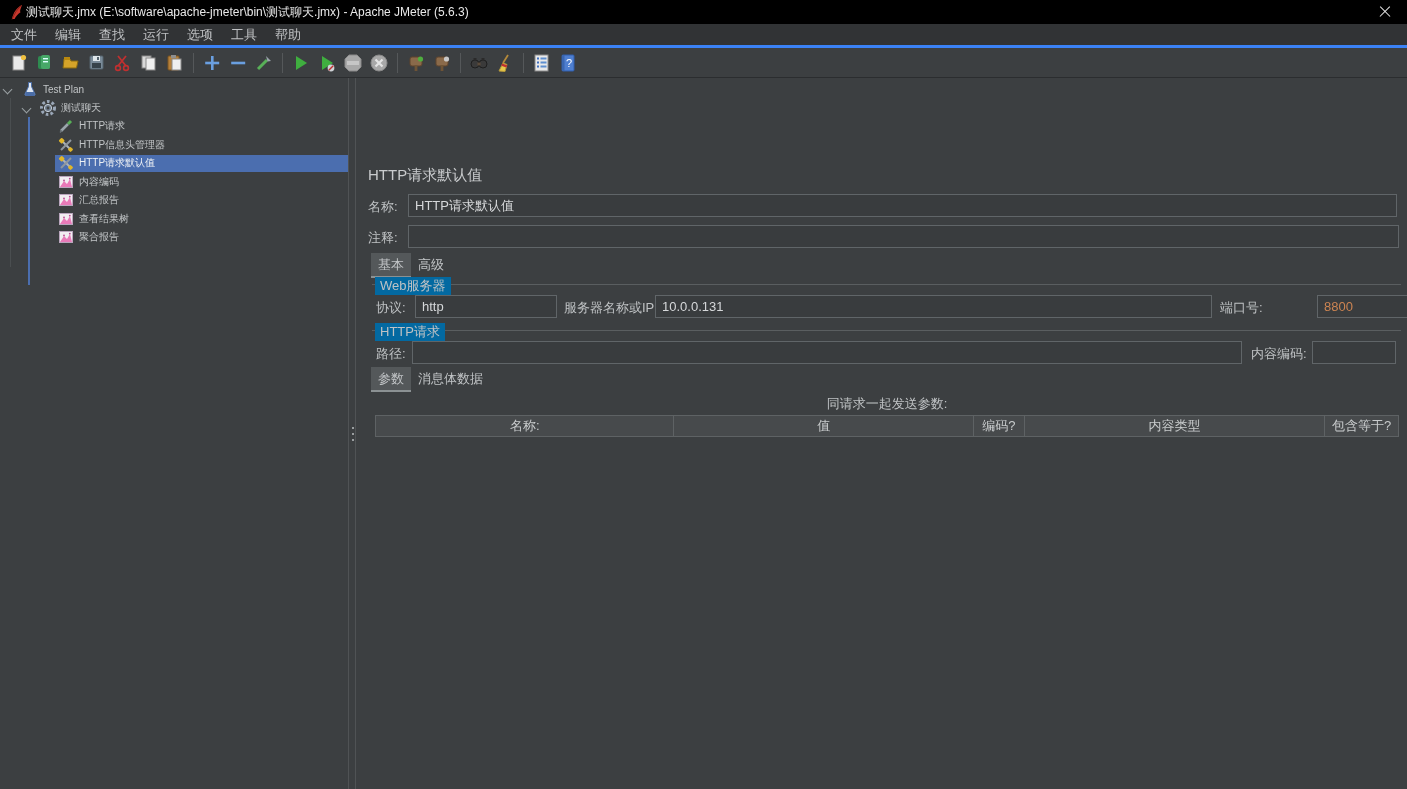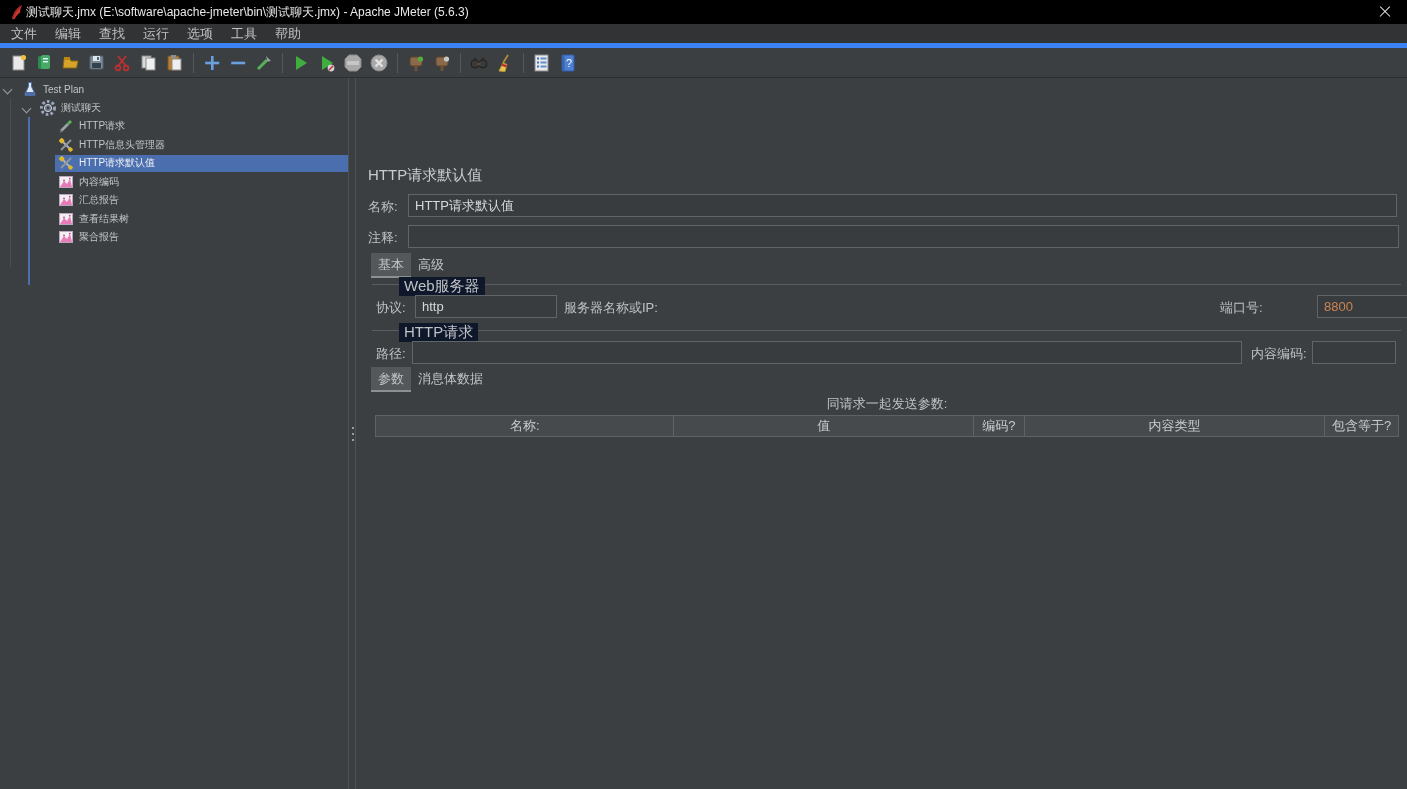--- a/index.html
+++ b/index.html
@@ -15,21 +15,21 @@
   #win-controls { position:absolute; right:0; top:0; height:24px; display:flex; }
   .win-btn { width:45px; height:24px; display:flex; align-items:center; justify-content:center; }
   .close-glyph { position:relative; width:12px; height:12px; }
   .close-glyph::before,.close-glyph::after { content:""; position:absolute; left:-1px; top:5px;
       width:14px; height:1.4px; background:#e9e9e9; }
   .close-glyph::before { transform:rotate(45deg); }
   .close-glyph::after  { transform:rotate(-45deg); }
 
   
   #menubar { position:absolute; left:0; top:24px; width:1407px; height:24px; background:#313335;
-             border-bottom:5px solid #3b82f6; display:flex; align-items:center; padding-left:2px; }
+             border-bottom:3px solid #3b82f6; display:flex; align-items:center; padding-left:2px; }
   .menu-item { color:#bfc1c3; font-size:13px; padding:0 9px; line-height:23px; cursor:default; }
 
   
   #toolbar { position:absolute; left:0; top:48px; width:1407px; height:30px; background:#3c3f41;
              border-bottom:1px solid #2b2d2f; display:flex; align-items:center; padding-left:6px; }
   .tool-btn { width:24px; height:24px; margin:0 1px; display:flex; align-items:center; justify-content:center; }
   .tool-sep { width:1px; height:20px; background:#55585a; margin:0 5px; }
 
   
   #tree-panel { position:absolute; left:0; top:78px; width:348px; height:711px; background:#3c3f41; overflow:hidden; }
@@ -66,21 +66,21 @@
   #element-title { left:12px; top:88px; font-size:15px; color:#c9cbcd; }
   .tfield { background:#393c3e; border:1px solid #606568; color:#d6d8da; font-size:13px;
             font-family:"Liberation Sans",sans-serif; padding:0 6px; outline:none; }
   .tfield.orange { color:#cc8452;margin-left:45px; }
 
   .tabs { position:absolute; display:flex; }
   .tab { font-size:13px; color:#c2c5c7; padding:3px 7px 4px 7px; cursor:default; }
   .tab.selected { background:#54585a; box-shadow:inset 0 -2px 0 #8b9193; }
 
   .group-line { position:absolute; height:1px; background:#5a5e60; }
-  .group-label { position:absolute; background:#0f172a; padding:0 5px; color:#bfc2c4; font-size:15px;margin-left:24px; }
+  .group-label { position:absolute; background:#0369a1; padding:0 5px; color:#bfc2c4; font-size:13px; }
 
   #params-caption { left:19px; top:317px; width:1024px; text-align:center; }
 
   #param-table-header { position:absolute; left:19px; top:337px; width:1024px; height:22px; display:flex;
       background:#474a4c; border:1px solid #5e6264; }
   .th-cell { height:100%; display:flex; align-items:center; justify-content:center; color:#c9cccd;
       font-size:13px; border-right:1px solid #5e6264; }
   .th-cell:last-child { border-right:none; }
 </style>
 </head>
@@ -397,20 +397,21 @@
         <span class="tab">高级</span>
       </div>
 
     <div class="group-line" style="left:16px; top:206px; width:1029px"></div>
     <span class="group-label" style="left:19px; top:199px">Web服务器</span>
 
     <span class="abs lbl" style="left:20px; top:221px">协议:</span>
     <input class="abs tfield" style="left: 59px; top: 217px; width: 142px; height: 23px;" value="http">
 
     <span class="abs lbl" style="left:208px; top:221px">服务器名称或IP:</span>
+    <input class="abs tfield" style="left: 299px; top: 217px; width: 557px; height: 23px;" value="10.0.0.131">
 
     <span class="abs lbl" style="left:864px; top:221px">端口号:</span>
     <input class="abs tfield orange" style="left: 916px; top: 217px; width: 124px; height: 23px;" value="8800">
 
     <div class="group-line" style="left:16px; top:252px; width:1029px"></div>
     <span class="group-label" style="left:19px; top:245px">HTTP请求</span>
 
     <span class="abs lbl" style="left:20px; top:267px">路径:</span>
     <input class="abs tfield" style="left: 56px; top: 263px; width: 830px; height: 23px;" value="">
 

